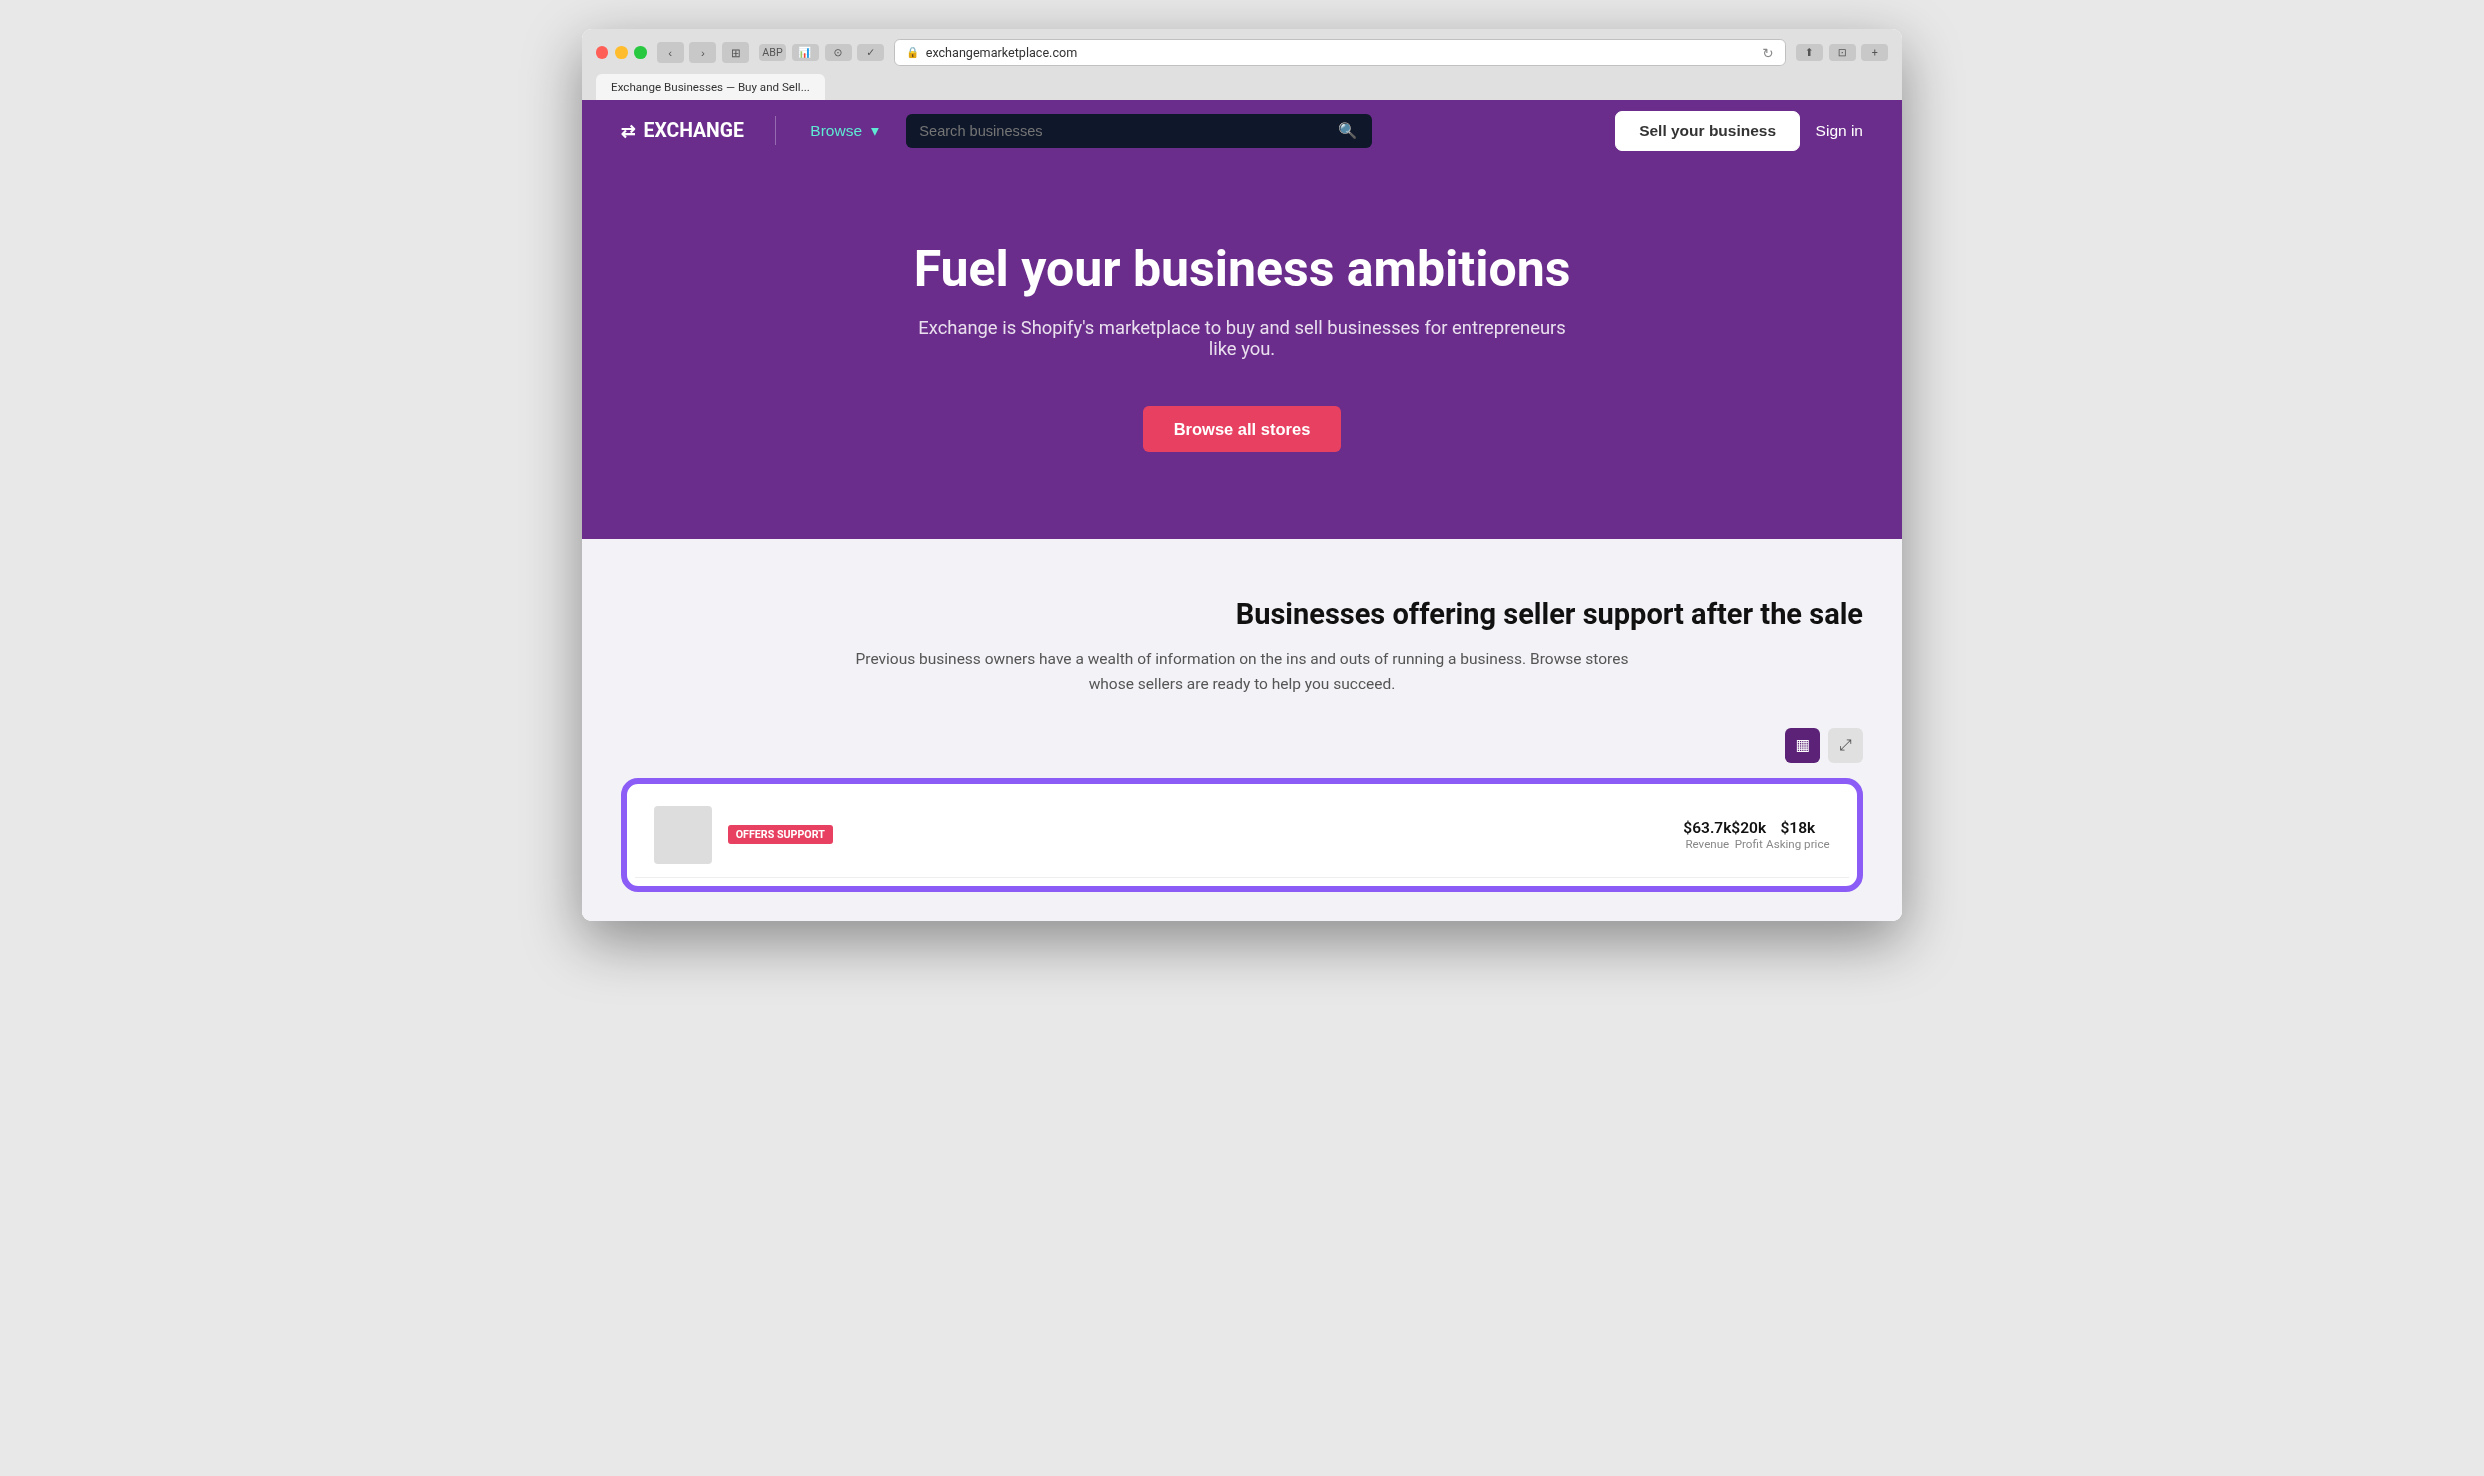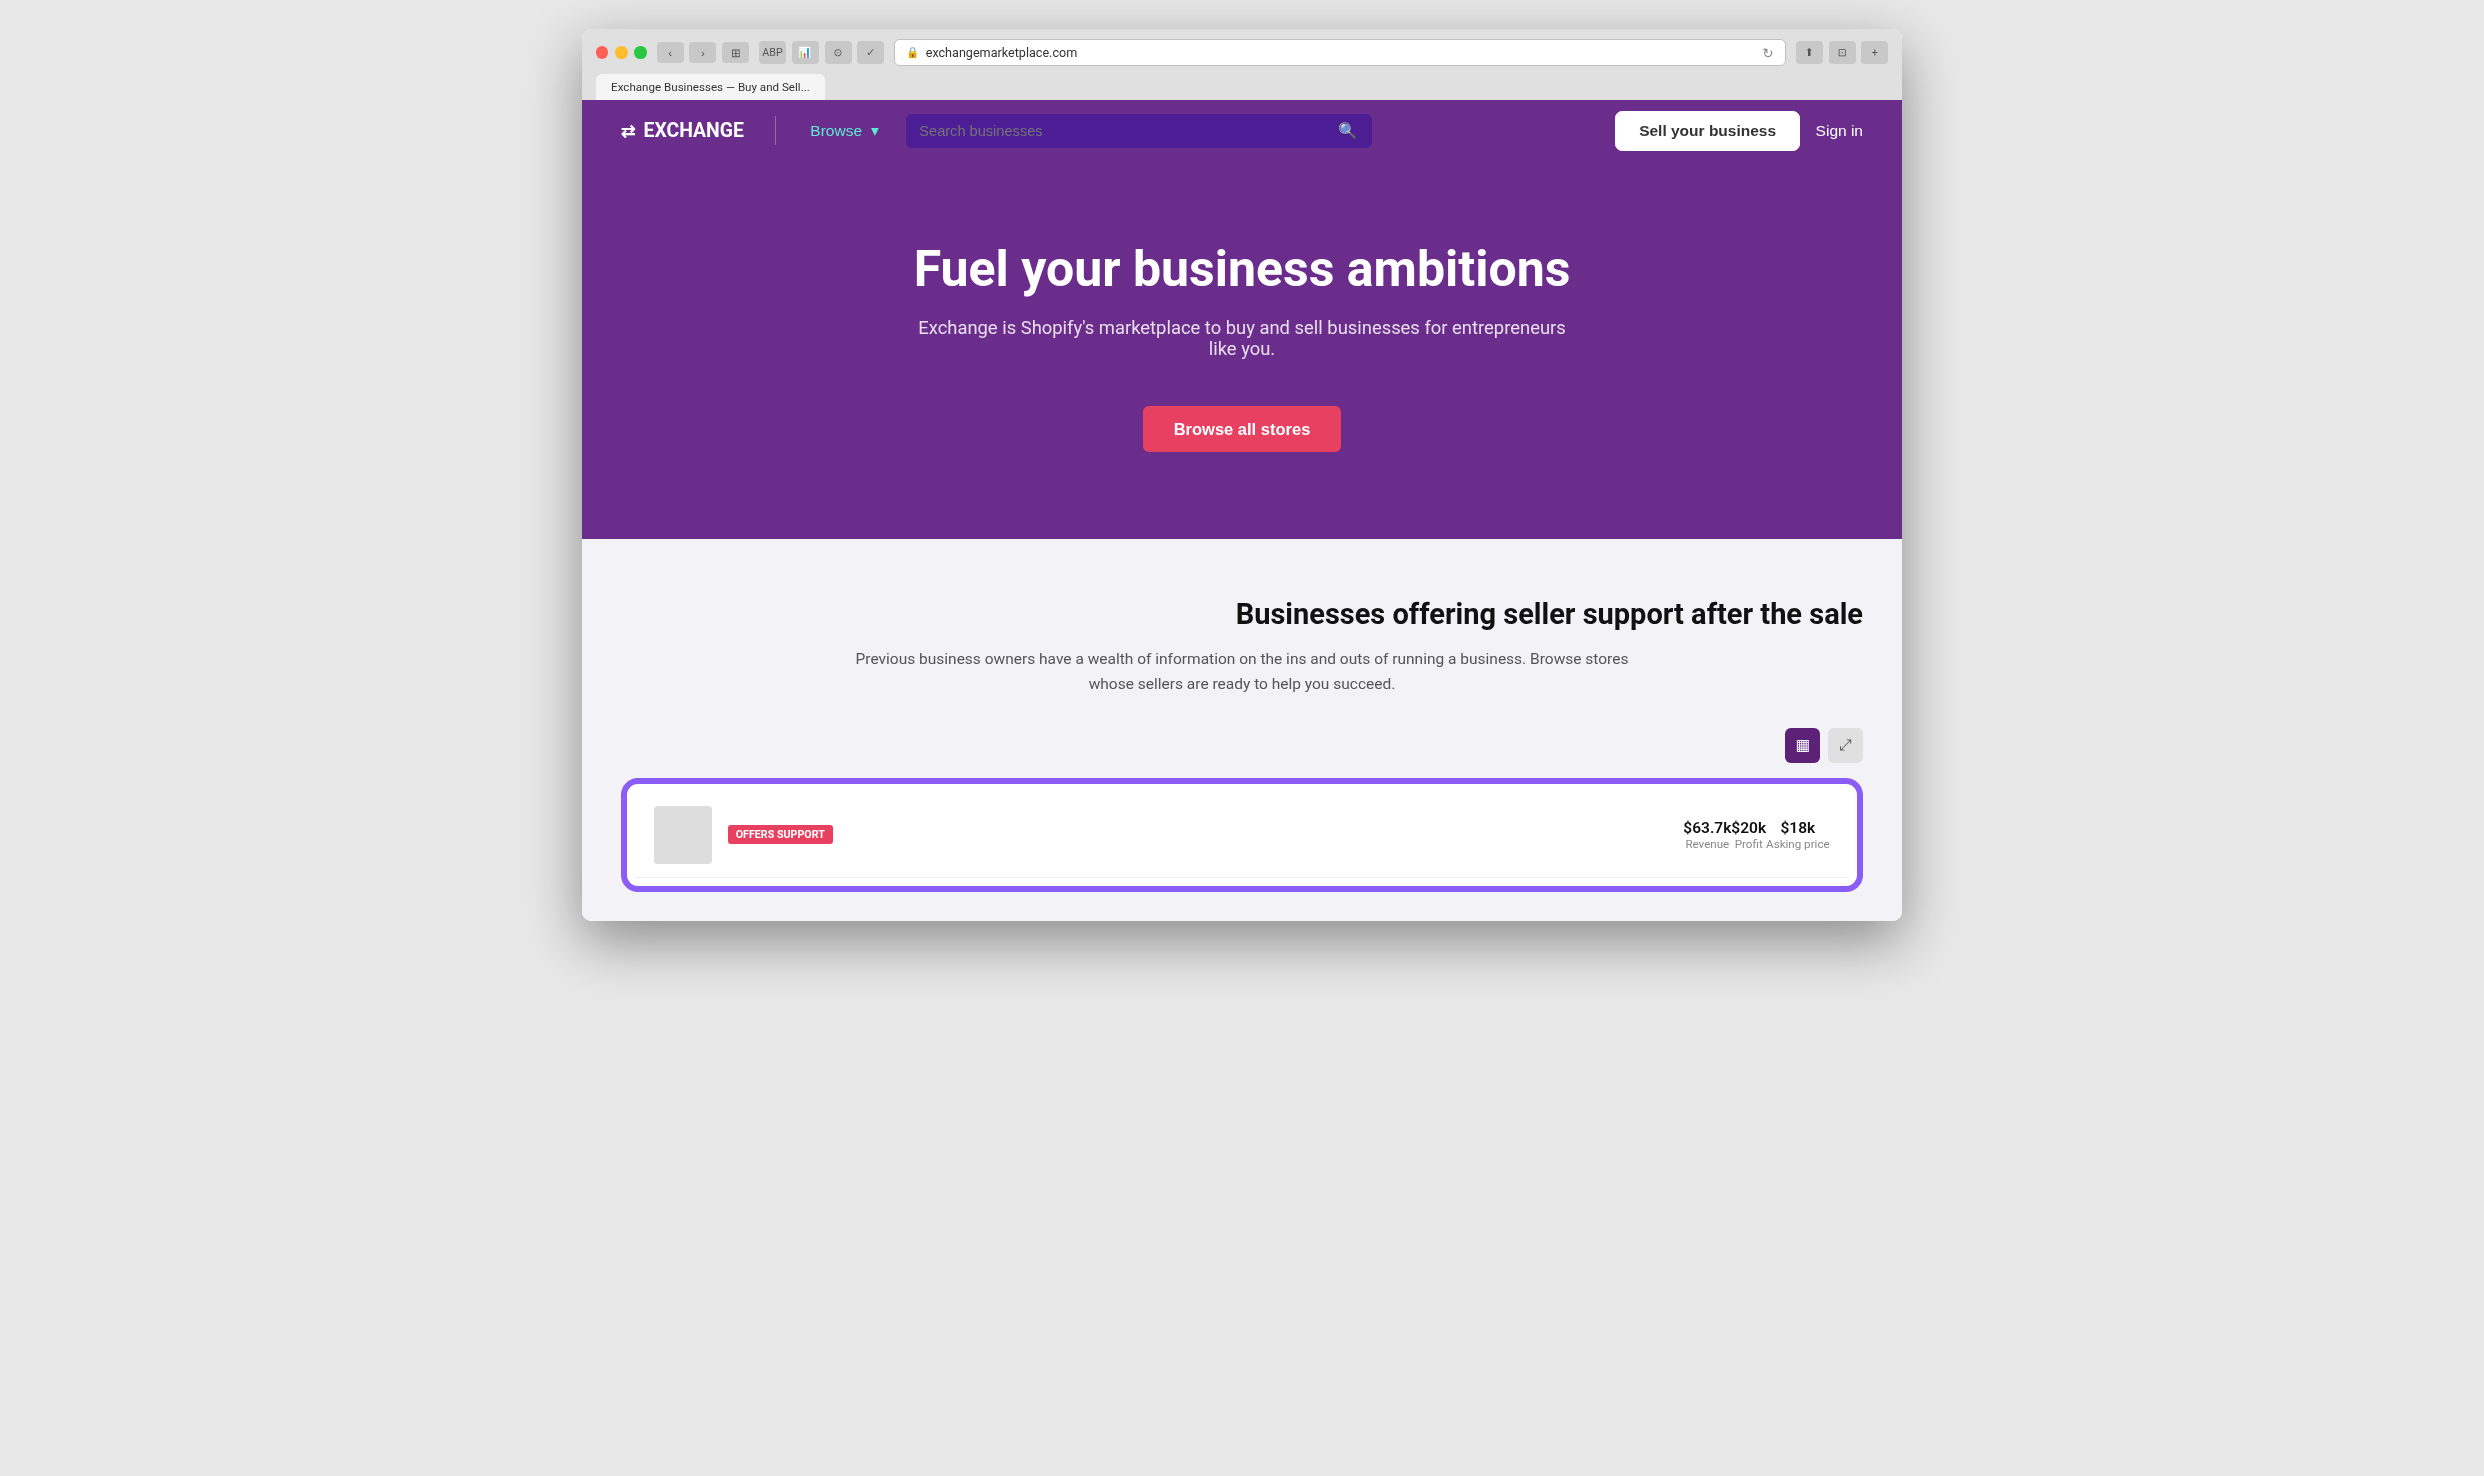--- a/index.html
+++ b/index.html
@@ -108,21 +108,21 @@
     }
 
     .browser-toolbar-icons {
       display: flex;
       gap: 5.8px;
       align-items: center;
     }
 
     .toolbar-icon-btn {
       width: 27px;
-      height: 23px;
+      height: 17px;
       background: #c8c8c8;
       border-radius: 3.9px;
       display: flex;
       align-items: center;
       justify-content: center;
       font-size: 10.7px;
       color: #555;
       cursor: pointer;
     }
 
@@ -171,21 +171,21 @@
       cursor: pointer;
       display: flex;
       align-items: flex-end;
       gap: 9px;
       padding: 7.8px 3.9px;
     }
 
     .search-bar {
       flex: 1;
       max-width: 466px;
-      background: #4c1d95;
+      background: #0f172a;
       border-radius: 5.8px;
       padding: 7.8px 13.6px;
       display: flex;
       gap: 9.7px;
     }
 
     .search-input {
       border: none;
       outline: none;
       font-size: 14.6px;

